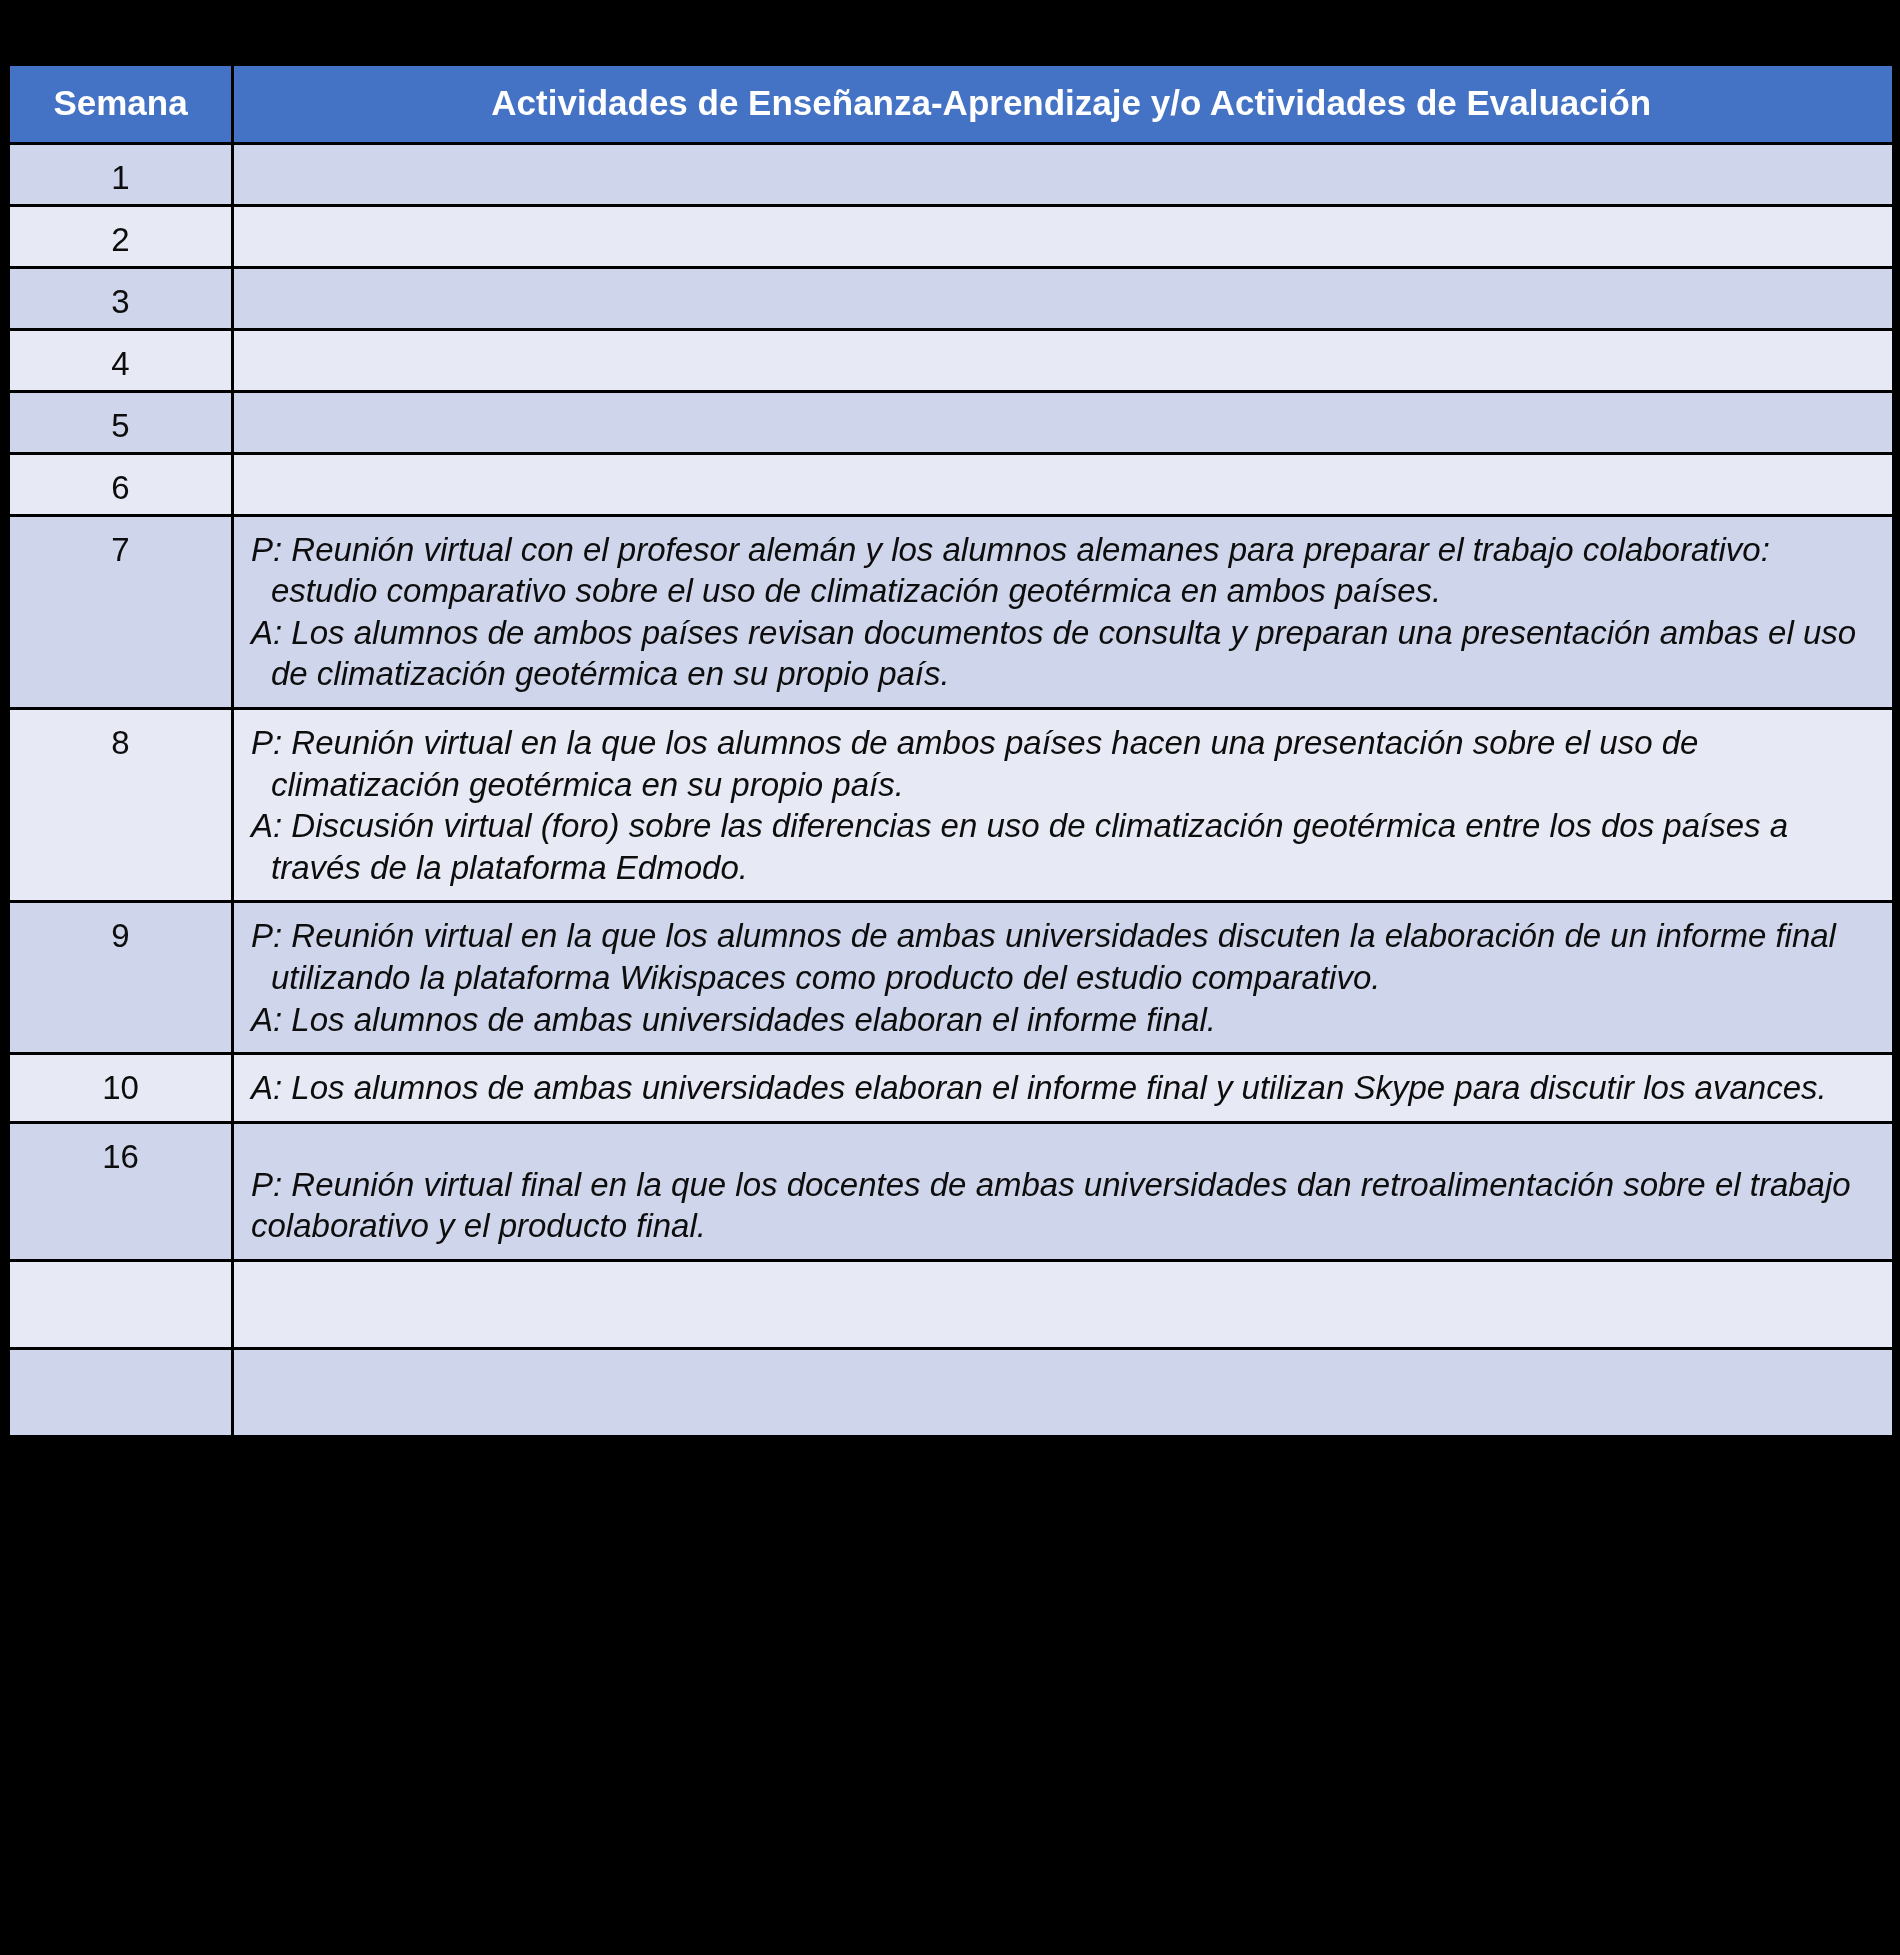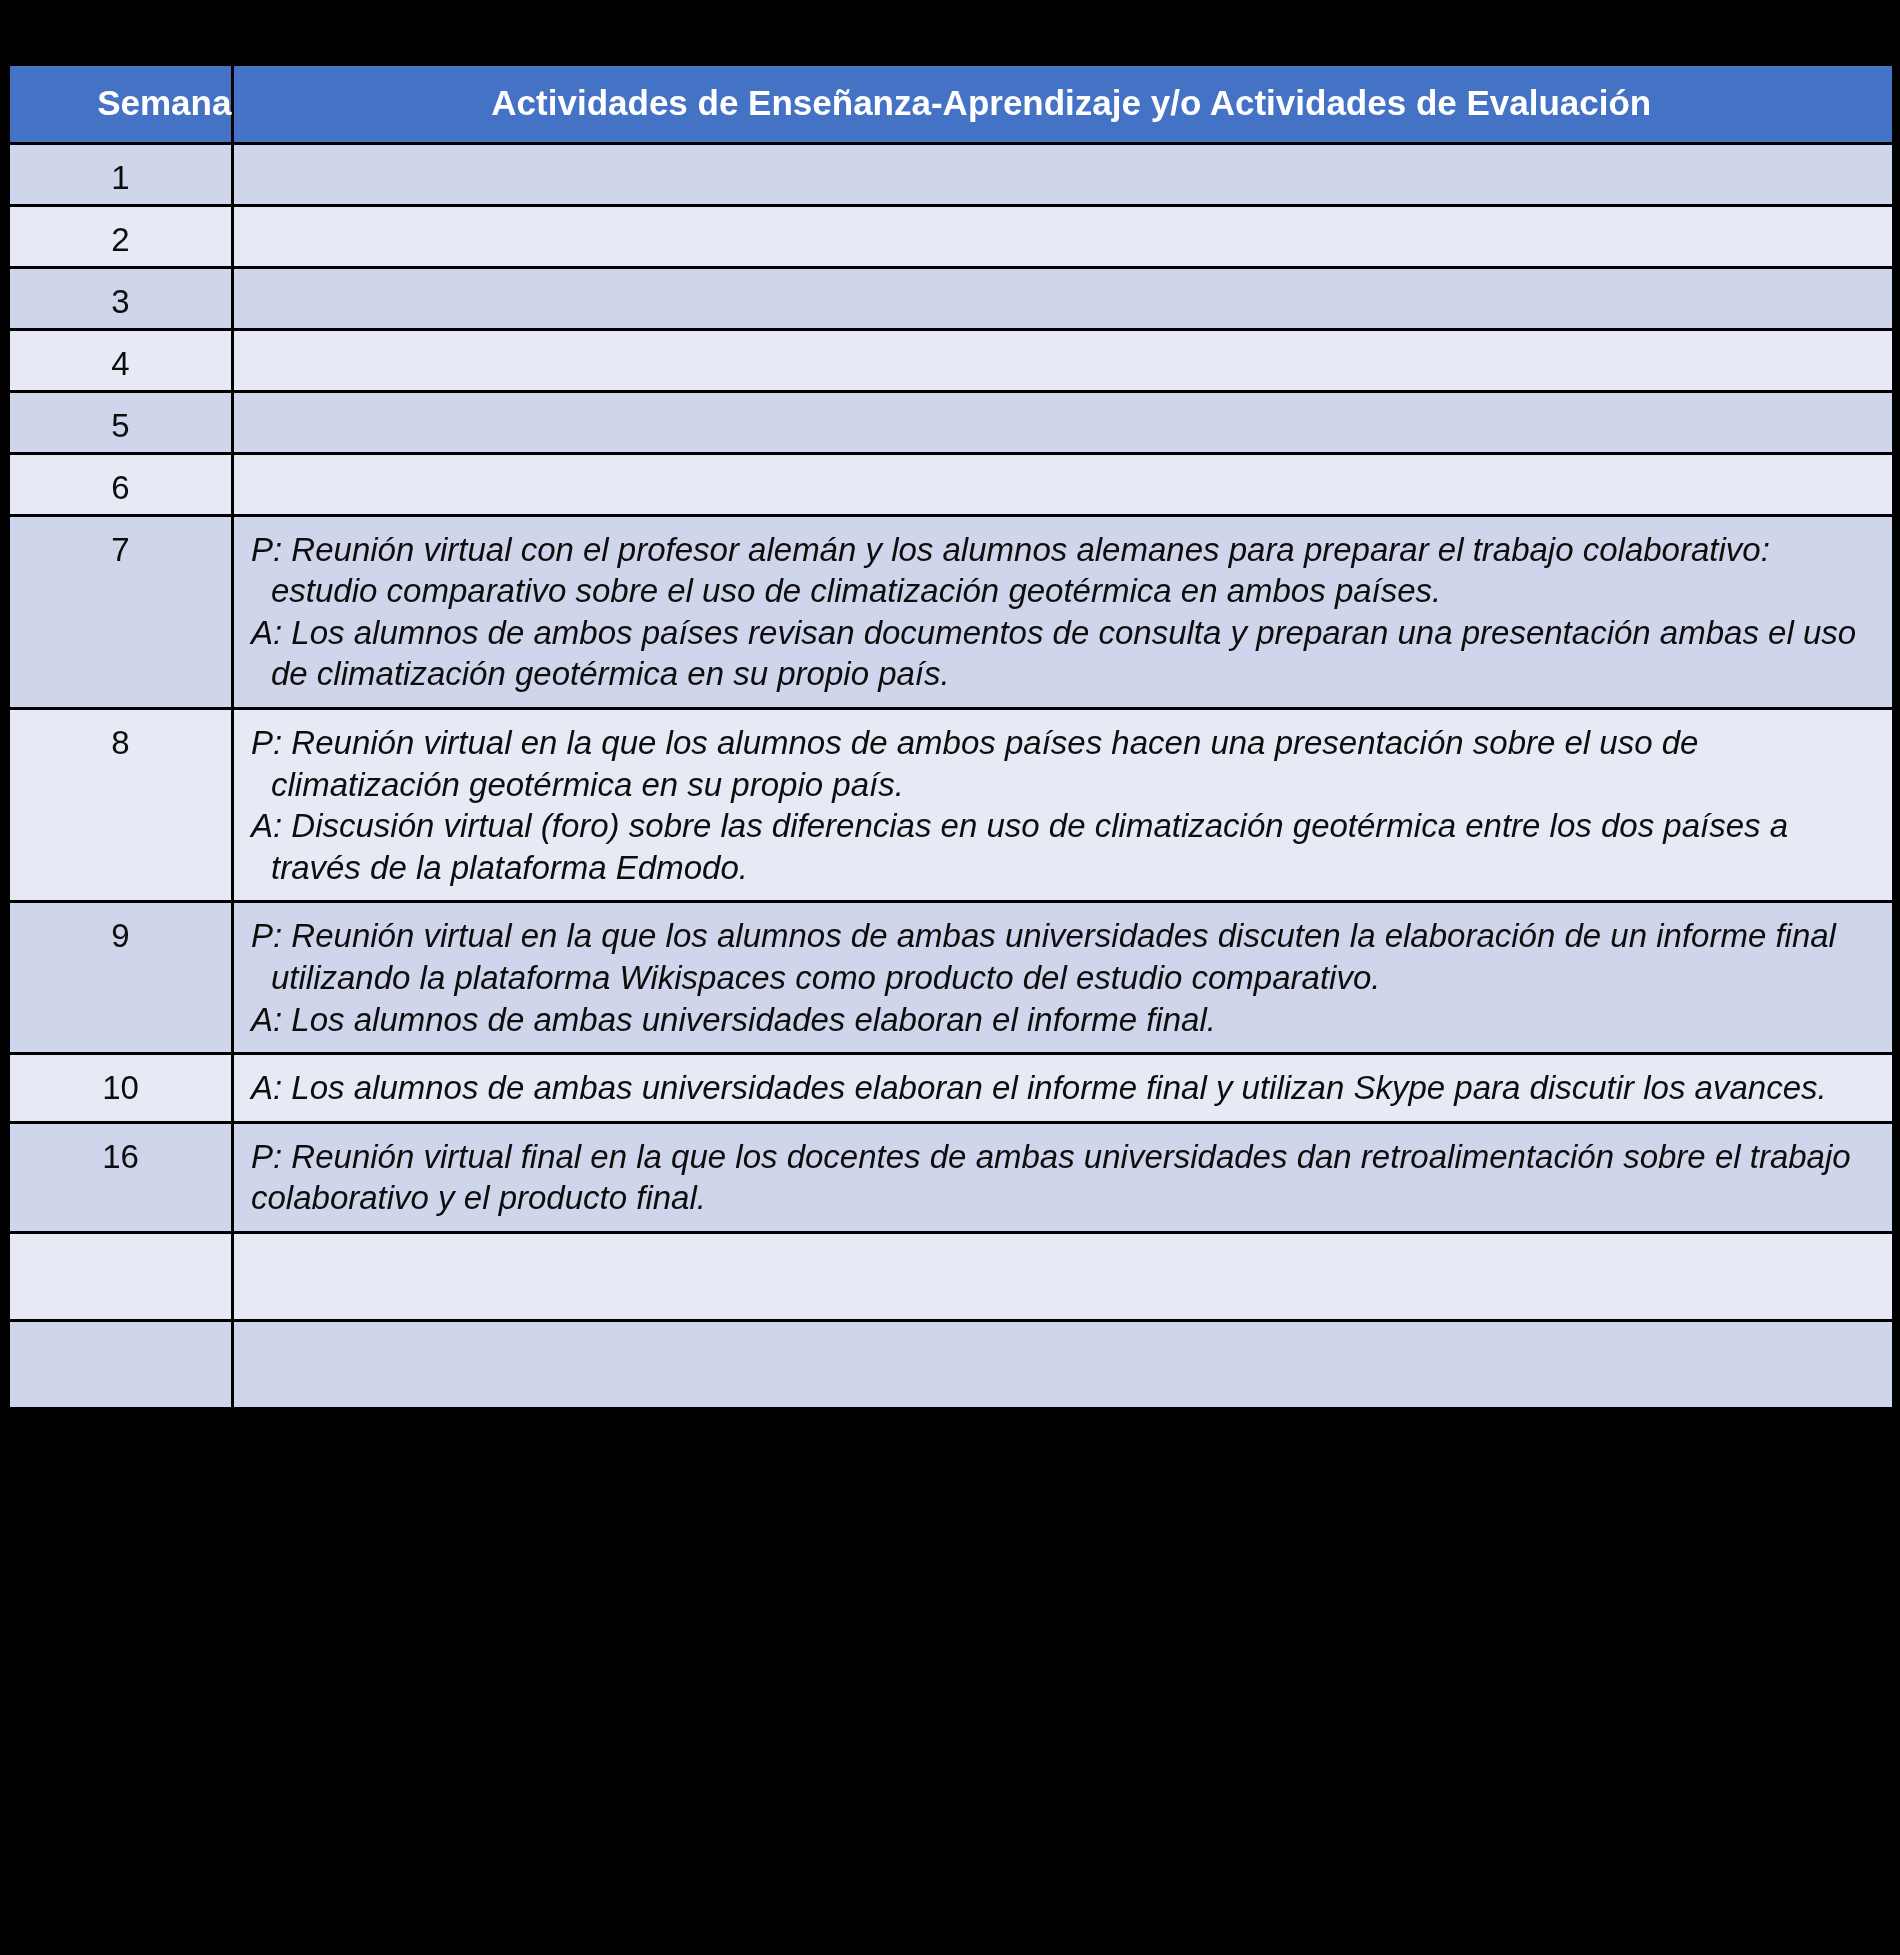--- a/index.html
+++ b/index.html
@@ -42,21 +42,21 @@
     background: #4472C4;
     color: #FFFFFF;
     font-weight: bold;
     font-size: 35px;
     line-height: 1.05;
     padding: 19px 0 20px 0;
     vertical-align: middle;
     border: 0;
   }
   thead th.week-head {
-    text-align: right;
+    text-align: center;
   }
   thead th.act-head {
     text-align: center;
     padding-left: 16.6px;
   }
 
   tbody td {
     font-size: 33px;
     line-height: 1.26;
     color: #0D0D0D;
@@ -80,20 +80,21 @@
 
   .act-cell p {
     margin: 0;
     padding: 0;
     text-indent: -20px;
     padding-left: 20px;
   }
   .act-cell p.no-indent {
     text-indent: 0;
     padding-left: 0;
+    margin-top: 28px;
   }
 
   
   tr.h-short td { height: 35px; }
   tr.h-tall td { height: 61px; }
 </style>
 </head>
 <body>
 
 <div class="slide">

